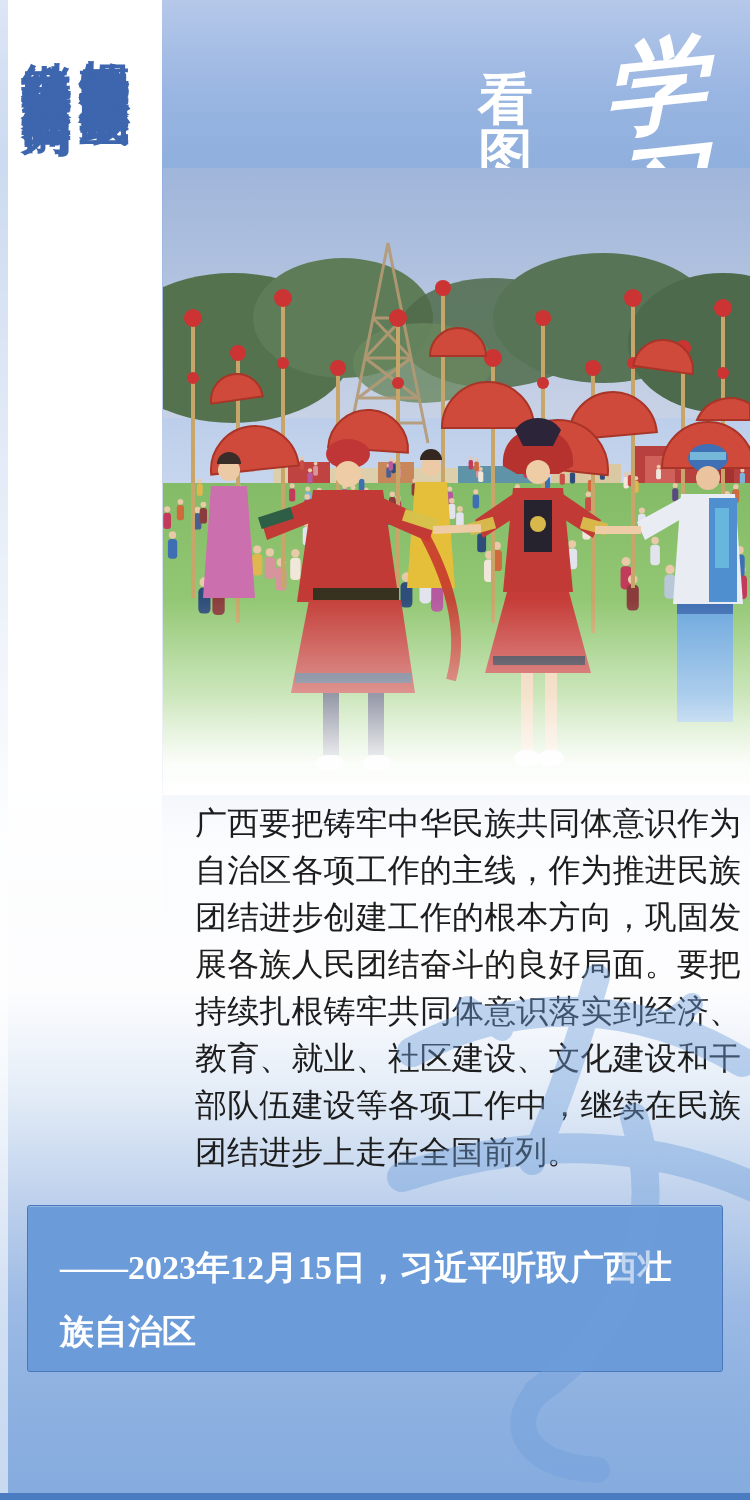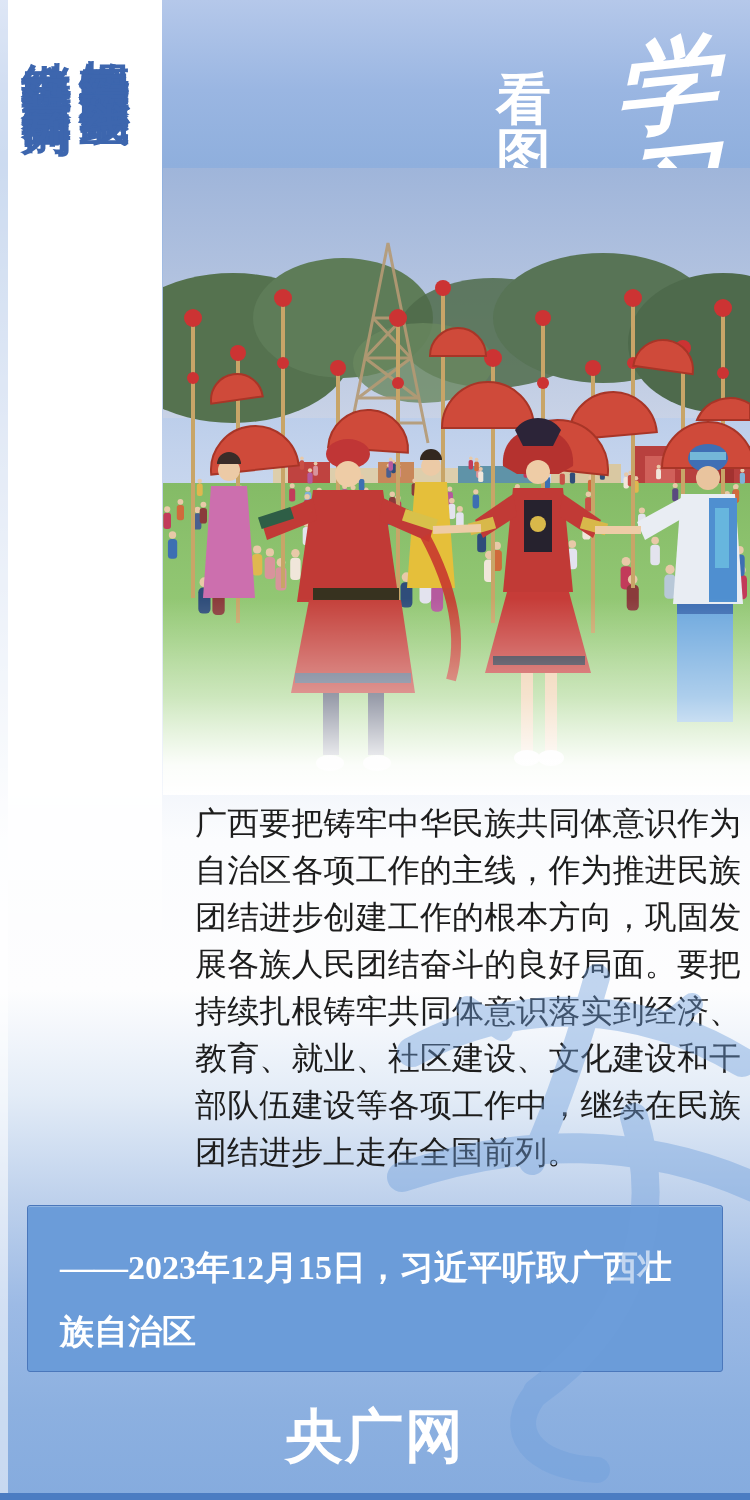--- a/index.html
+++ b/index.html
@@ -26,21 +26,21 @@
   .headline{
     position:absolute;left:18px;top:26px;height:1280px;width:116px;
     writing-mode:vertical-rl;
     transform:scaleY(.88);transform-origin:0 0;
     font-family:"Liberation Serif","DejaVu Serif",serif;font-weight:bold;color:#3d66ae;
   }
   .headline .main{font-size:50px;letter-spacing:2px;line-height:58px;}
   .headline .sub{font-size:50px;letter-spacing:4px;line-height:58px;}
 
   
-  .brand{position:absolute;left:496px;top:40px;display:flex;align-items:flex-start;color:#fff;gap:36px;}
+  .brand{position:absolute;left:478px;top:40px;display:flex;align-items:flex-start;color:#fff;gap:36px;}
   .brand-cn{font-size:55px;font-weight:bold;line-height:1.0;letter-spacing:0px;margin-top:32px;}
   .brand-pinyin{font-size:25px;font-weight:bold;letter-spacing:7px;margin-top:3px;padding-left:8px;}
   .brand-script{font-family:"Liberation Serif","DejaVu Serif",serif;font-style:italic;font-weight:bold;
     font-size:102px;line-height:1;transform:rotate(-6deg) skewX(-4deg);margin-left:2px;margin-top:-6px;
     letter-spacing:-6px;}
 
   
   .photo{position:absolute;left:163px;top:168px;width:587px;height:627px;}
   .photo svg{display:block;}
 
@@ -487,17 +487,16 @@
       <path d="M30 90 C140 30 260 40 360 100" stroke-width="30"></path>
       <path d="M215 15 C195 85 175 145 150 200" stroke-width="26"></path>
       <path d="M20 215 C140 175 260 175 372 225" stroke-width="30"></path>
       <path d="M252 155 C285 265 245 365 155 430" stroke-width="28"></path>
       <path d="M155 430 C122 468 150 505 215 508" stroke-width="26"></path>
       <path d="M85 45 L120 68" stroke-width="22"></path>
       <path d="M310 42 L280 66" stroke-width="22"></path>
     </g>
   </svg>
 
-  <div class="footer-logo">央广网</div>
 
   <div class="edge-strip"></div>
   <div class="bottom-bar"></div>
 </div>
 
 </body></html>

